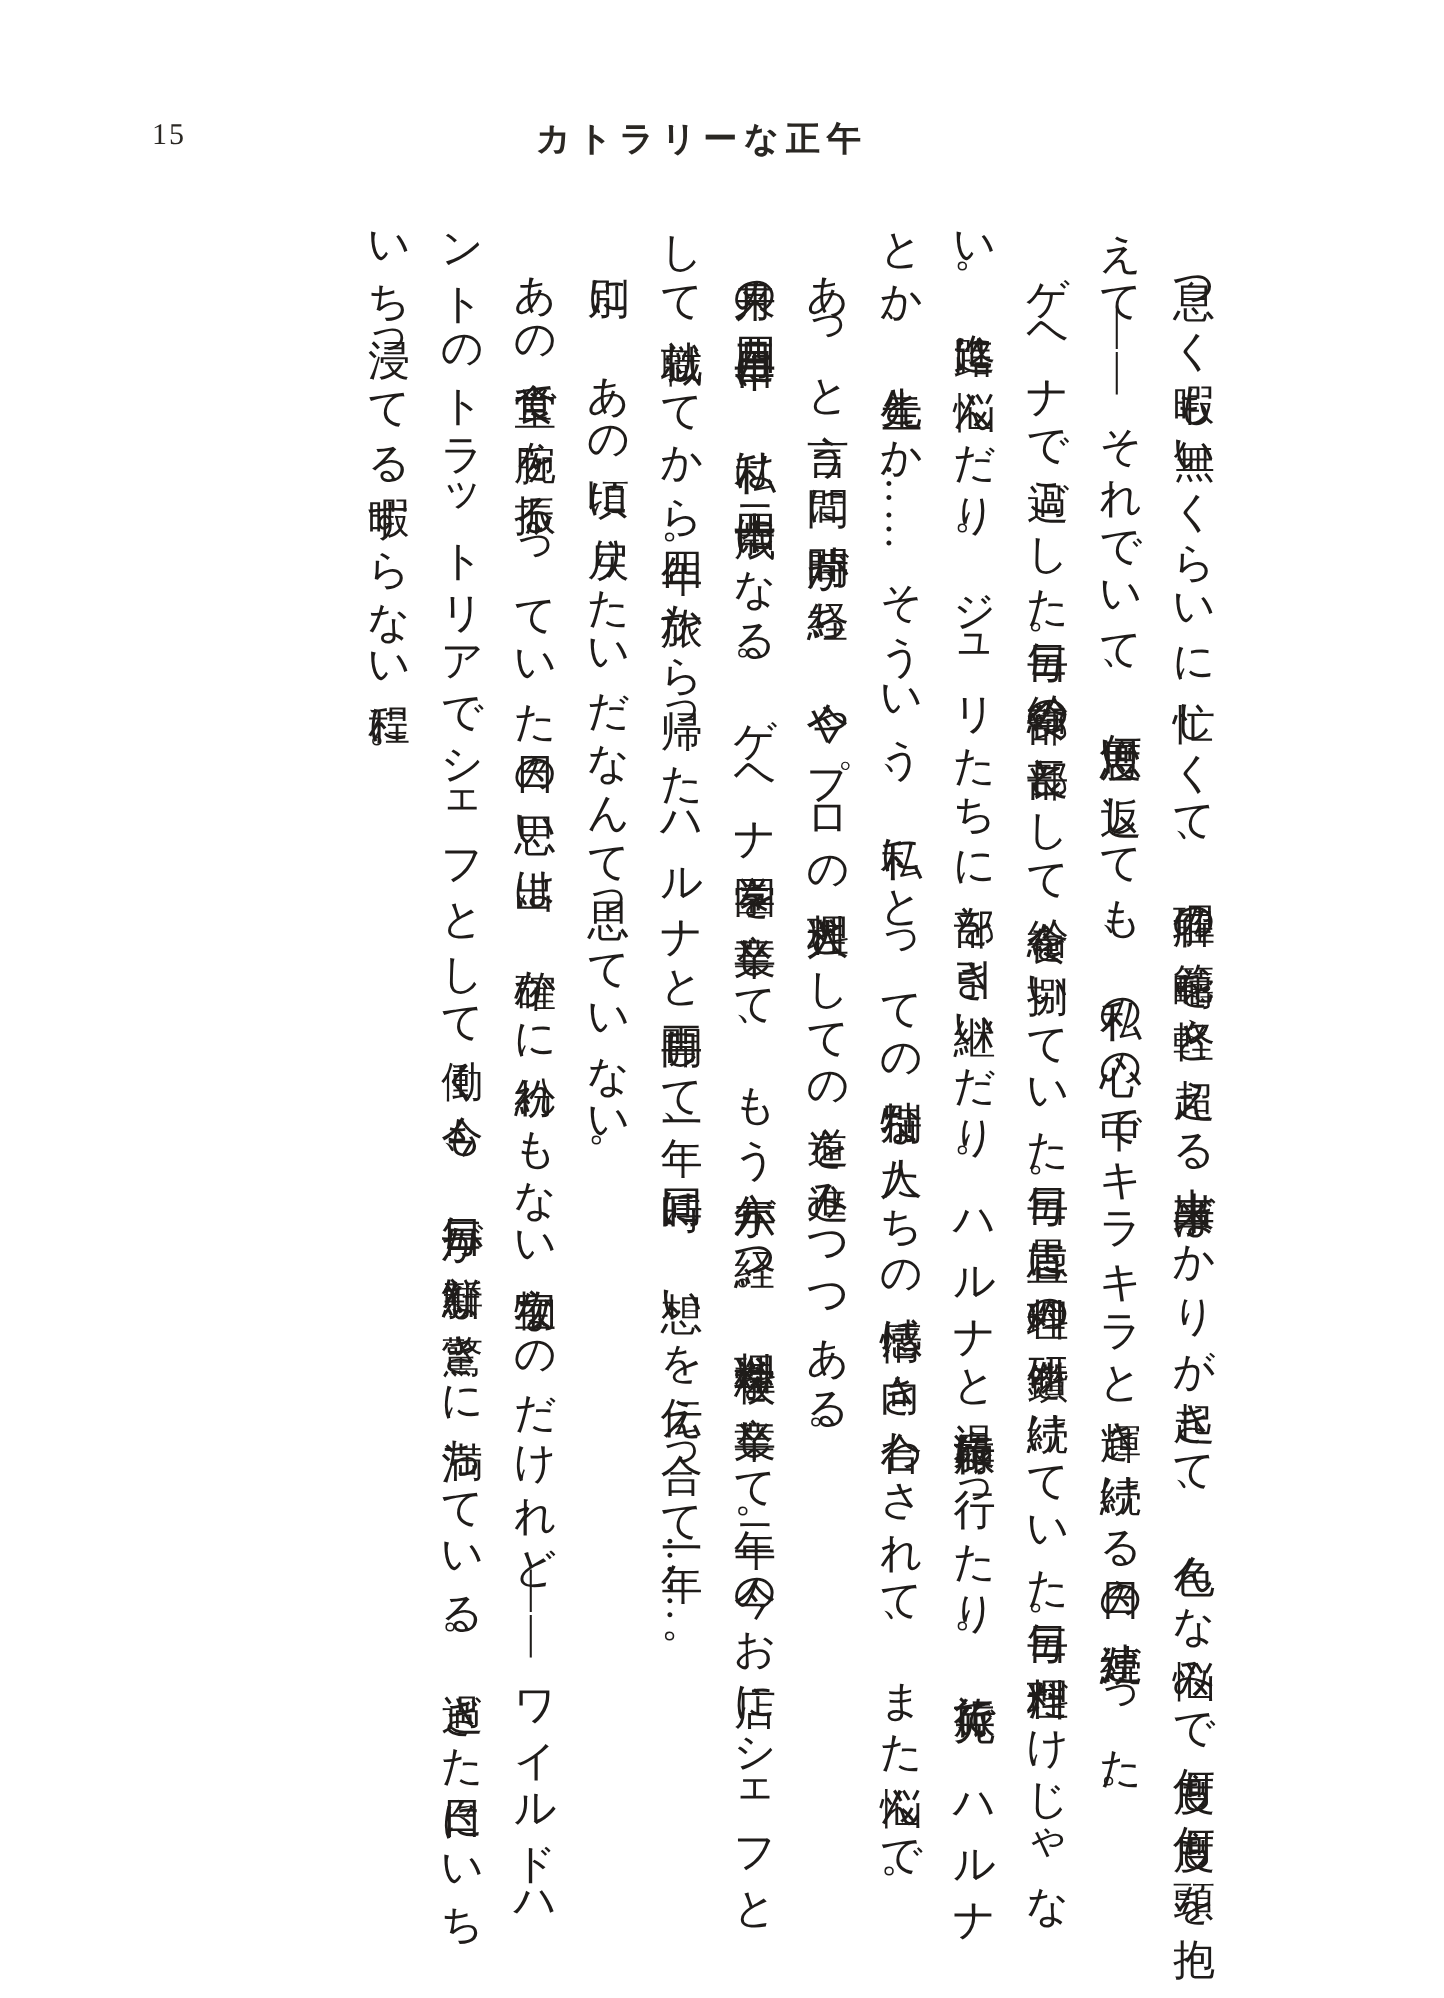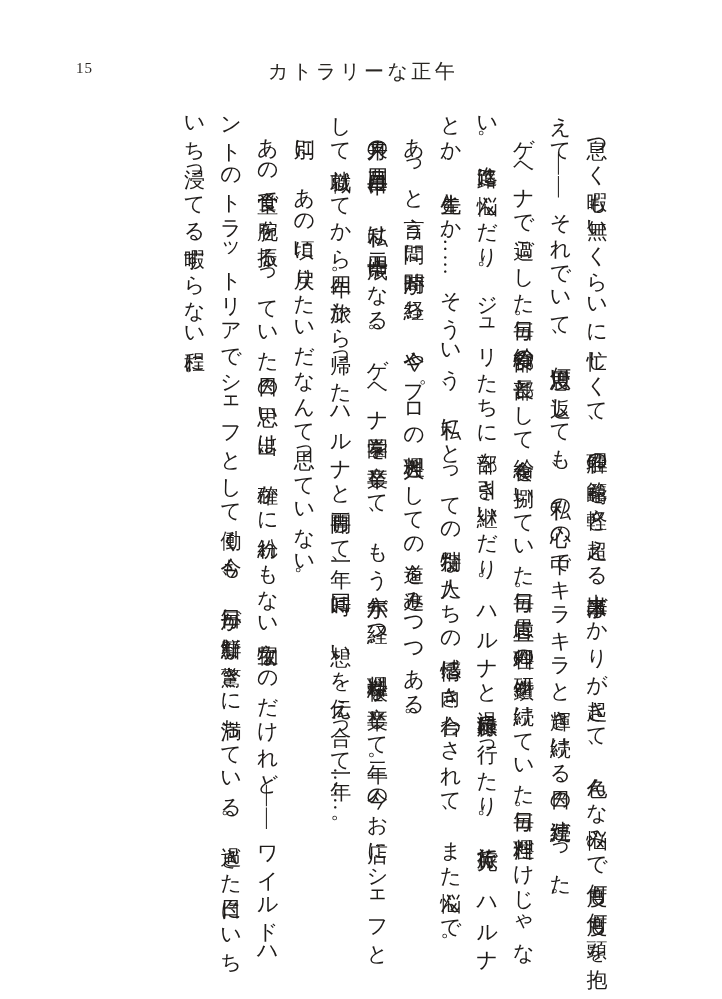--- a/index.html
+++ b/index.html
@@ -29,23 +29,24 @@
     left: 76px;
     top: 2px;
     font-size: 15px;
     letter-spacing: 1px;
     color: #2a2723;
   }
   .running-title {
     position: absolute;
     left: 268px;
     top: 0;
-    font-size: 20px;
+    font-size: 17px;
     letter-spacing: 3.5px;
     color: #2a2723;
+    font-weight: bold;
   }
   
   .body-text {
     position: absolute;
     top: 102px;
     right: 107px;
     width: 552px;
     height: 866px;
     writing-mode: vertical-rl;
     text-orientation: mixed;

